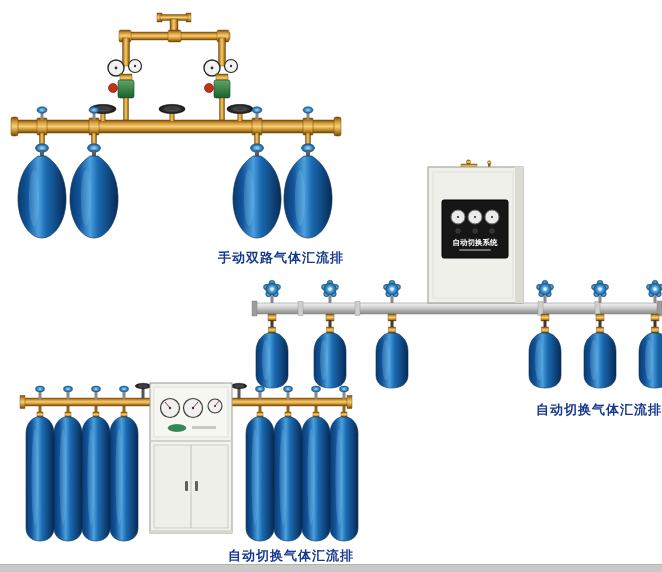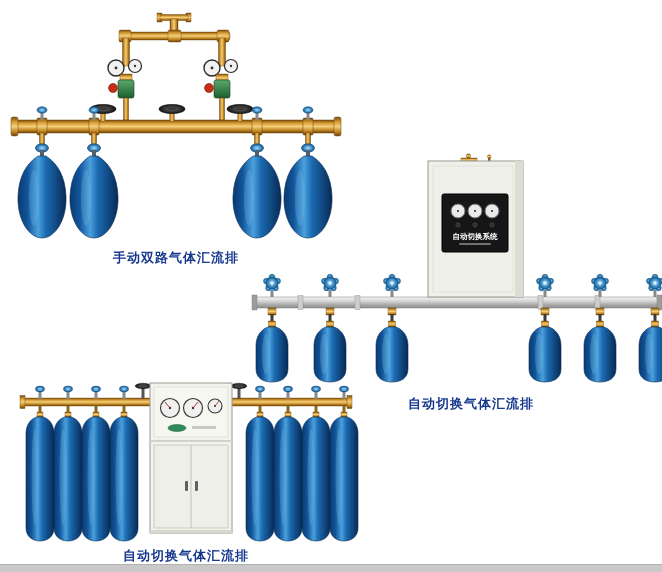--- a/index.html
+++ b/index.html
@@ -4,21 +4,21 @@
 <style>
   html,body{margin:0;padding:0;background:#fff;}
   .page{
     position:relative;width:662px;height:572px;background:#fff;
     overflow:hidden;font-family:"Liberation Sans",sans-serif;
   }
   figure{margin:0;position:absolute;}
   svg{display:block;overflow:visible;}
   .caption{
     margin-top:4px;color:#16388e;font-weight:bold;font-size:13px;
-    text-align:center;letter-spacing:1px;line-height:15px;
+    text-align:right;letter-spacing:1px;line-height:15px;
     font-family:"Liberation Sans",sans-serif;
   }
   .bottom-strip{
     position:absolute;left:0;bottom:0;width:662px;height:7px;
     background:#c9c9c9;border-top:1px solid #b2b2b2;
   }
 </style>
 </head>
 <body>
 
@@ -185,21 +185,21 @@
       </g>
 
       <use href="#bottleRound" transform="translate(34,150)"></use>
       <use href="#bottleRound" transform="translate(86,150)"></use>
       <use href="#bottleRound" transform="translate(249,150)"></use>
       <use href="#bottleRound" transform="translate(300,150)"></use>
     </svg>
     <figcaption class="caption">手动双路气体汇流排</figcaption>
   </figure>
 
-  <figure style="left:252px;top:154px;width:410px">
+  <figure style="left:252px;top:160px;width:410px">
     <svg width="410" height="238" viewBox="0 0 410 238">
 
       <g>
         <rect x="2" y="143" width="406" height="11" rx="2" fill="url(#steelV)" stroke="#7d7d7d" stroke-width="0.5"></rect>
         <rect x="0" y="141" width="5" height="15" fill="#9c9c9c" stroke="#777" stroke-width="0.4"></rect>
         <rect x="405" y="141" width="5" height="15" fill="#9c9c9c" stroke="#777" stroke-width="0.4"></rect>
         <rect x="46" y="141.5" width="5" height="14" fill="#cecece" stroke="#8e8e8e" stroke-width="0.4"></rect>
         <rect x="103" y="141.5" width="5" height="14" fill="#cecece" stroke="#8e8e8e" stroke-width="0.4"></rect>
         <rect x="286" y="141.5" width="5" height="14" fill="#cecece" stroke="#8e8e8e" stroke-width="0.4"></rect>
         <rect x="343" y="141.5" width="5" height="14" fill="#cecece" stroke="#8e8e8e" stroke-width="0.4"></rect>

